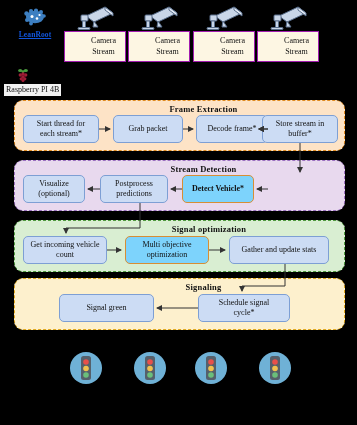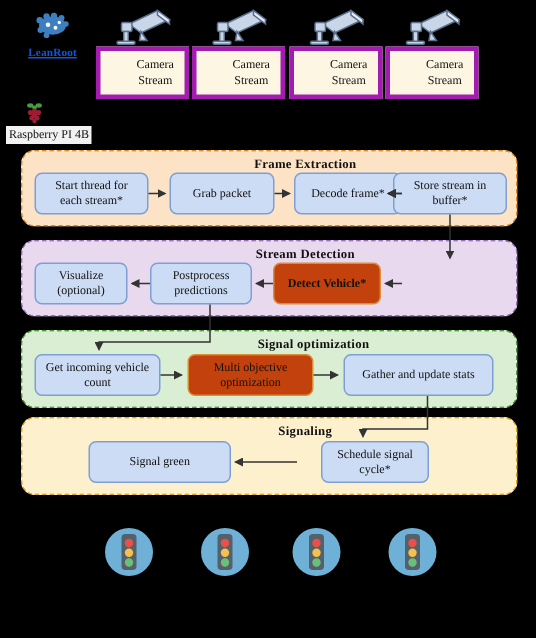--- a/index.html
+++ b/index.html
@@ -15,21 +15,21 @@
   .logo-glyph{width:26px;height:20px;margin:0 auto;display:block;}
   .logo-text{
     font-family:"Liberation Serif",serif;font-weight:bold;font-size:7.5px;
     color:#1155dd;text-decoration:underline;letter-spacing:.1px;line-height:9px;
     margin-top:2px;white-space:nowrap;
   }
 
   .cam{position:absolute;width:62px;}
   .cam-icon{width:46px;height:26px;display:block;margin:0 auto 1px auto;}
   .cam-box{
-    background:#fdf6e3;border:3px solid #a21caf;
+    background:#fdf6e3;border:1px solid #a21caf;
     font-size:8px;line-height:10.5px;text-align:center;color:#111;
     padding:4px 2px 4px 19px;
   }
 
   .rpi-wrap{position:absolute;left:4px;top:68px;}
   .rpi-glyph{width:14px;height:15px;display:block;margin-left:12px;}
   .rpi-box{
     margin-top:1px;background:#f2f2f2;border:0;
     font-size:8px;line-height:10px;color:#111;padding:1px 2px;white-space:nowrap;
   }
@@ -45,21 +45,21 @@
   .sec-signalopt{background:#d9eed2;border:1px dashed #4f9b3f;}
   .sec-signaling{background:#fdf0cd;border:1px dashed #e0a81e;}
 
   
   .node{
     position:absolute;box-sizing:border-box;border-radius:5px;
     display:flex;align-items:center;justify-content:center;text-align:center;
     font-size:8px;line-height:10.5px;color:#111;padding:2px 3px;
   }
   .node-blue{background:#ccdcf4;border:1px solid #7d9fd4;}
-  .node-orange{background:#c2410c;border:1px solid #d78e35;font-weight:bold;}
+  .node-orange{background:#7dd3fc;border:1px solid #d78e35;font-weight:bold;}
   .node-orange.thin{font-weight:normal;}
 
   
   .conn{position:absolute;}
   .conn svg{display:block;overflow:visible;}
 
   
   .tl{position:absolute;width:36px;height:36px;}
   .tl svg{display:block;}
 </style>
@@ -236,21 +236,21 @@
   <div class="node node-blue" style="left:229px;top:236px;width:100px;height:28px;">
     <span>Gather and update stats</span>
   </div>
 
   <div class="section sec-signaling" style="left:14px;top:278px;width:331px;height:52px;">
     <div class="sec-title">Signaling</div>
   </div>
   <div class="node node-blue" style="left:59px;top:294px;width:95px;height:28px;">
     <span>Signal green</span>
   </div>
-  <div class="node node-blue" style="left:198px;top:294px;width:72px;height:28px;margin-left:16px;">
+  <div class="node node-blue" style="left:198px;top:294px;width:92px;height:28px;">
     <span>
       <span>Schedule signal</span><br>
       <span>cycle*</span>
     </span>
   </div>
 
   <div class="conn" style="left:0;top:0;width:357px;height:425px;">
     <svg width="357" height="425" viewBox="0 0 357 425">
       <defs>
         <marker id="ah" markerWidth="6" markerHeight="6" refX="5" refY="3" orient="auto">

